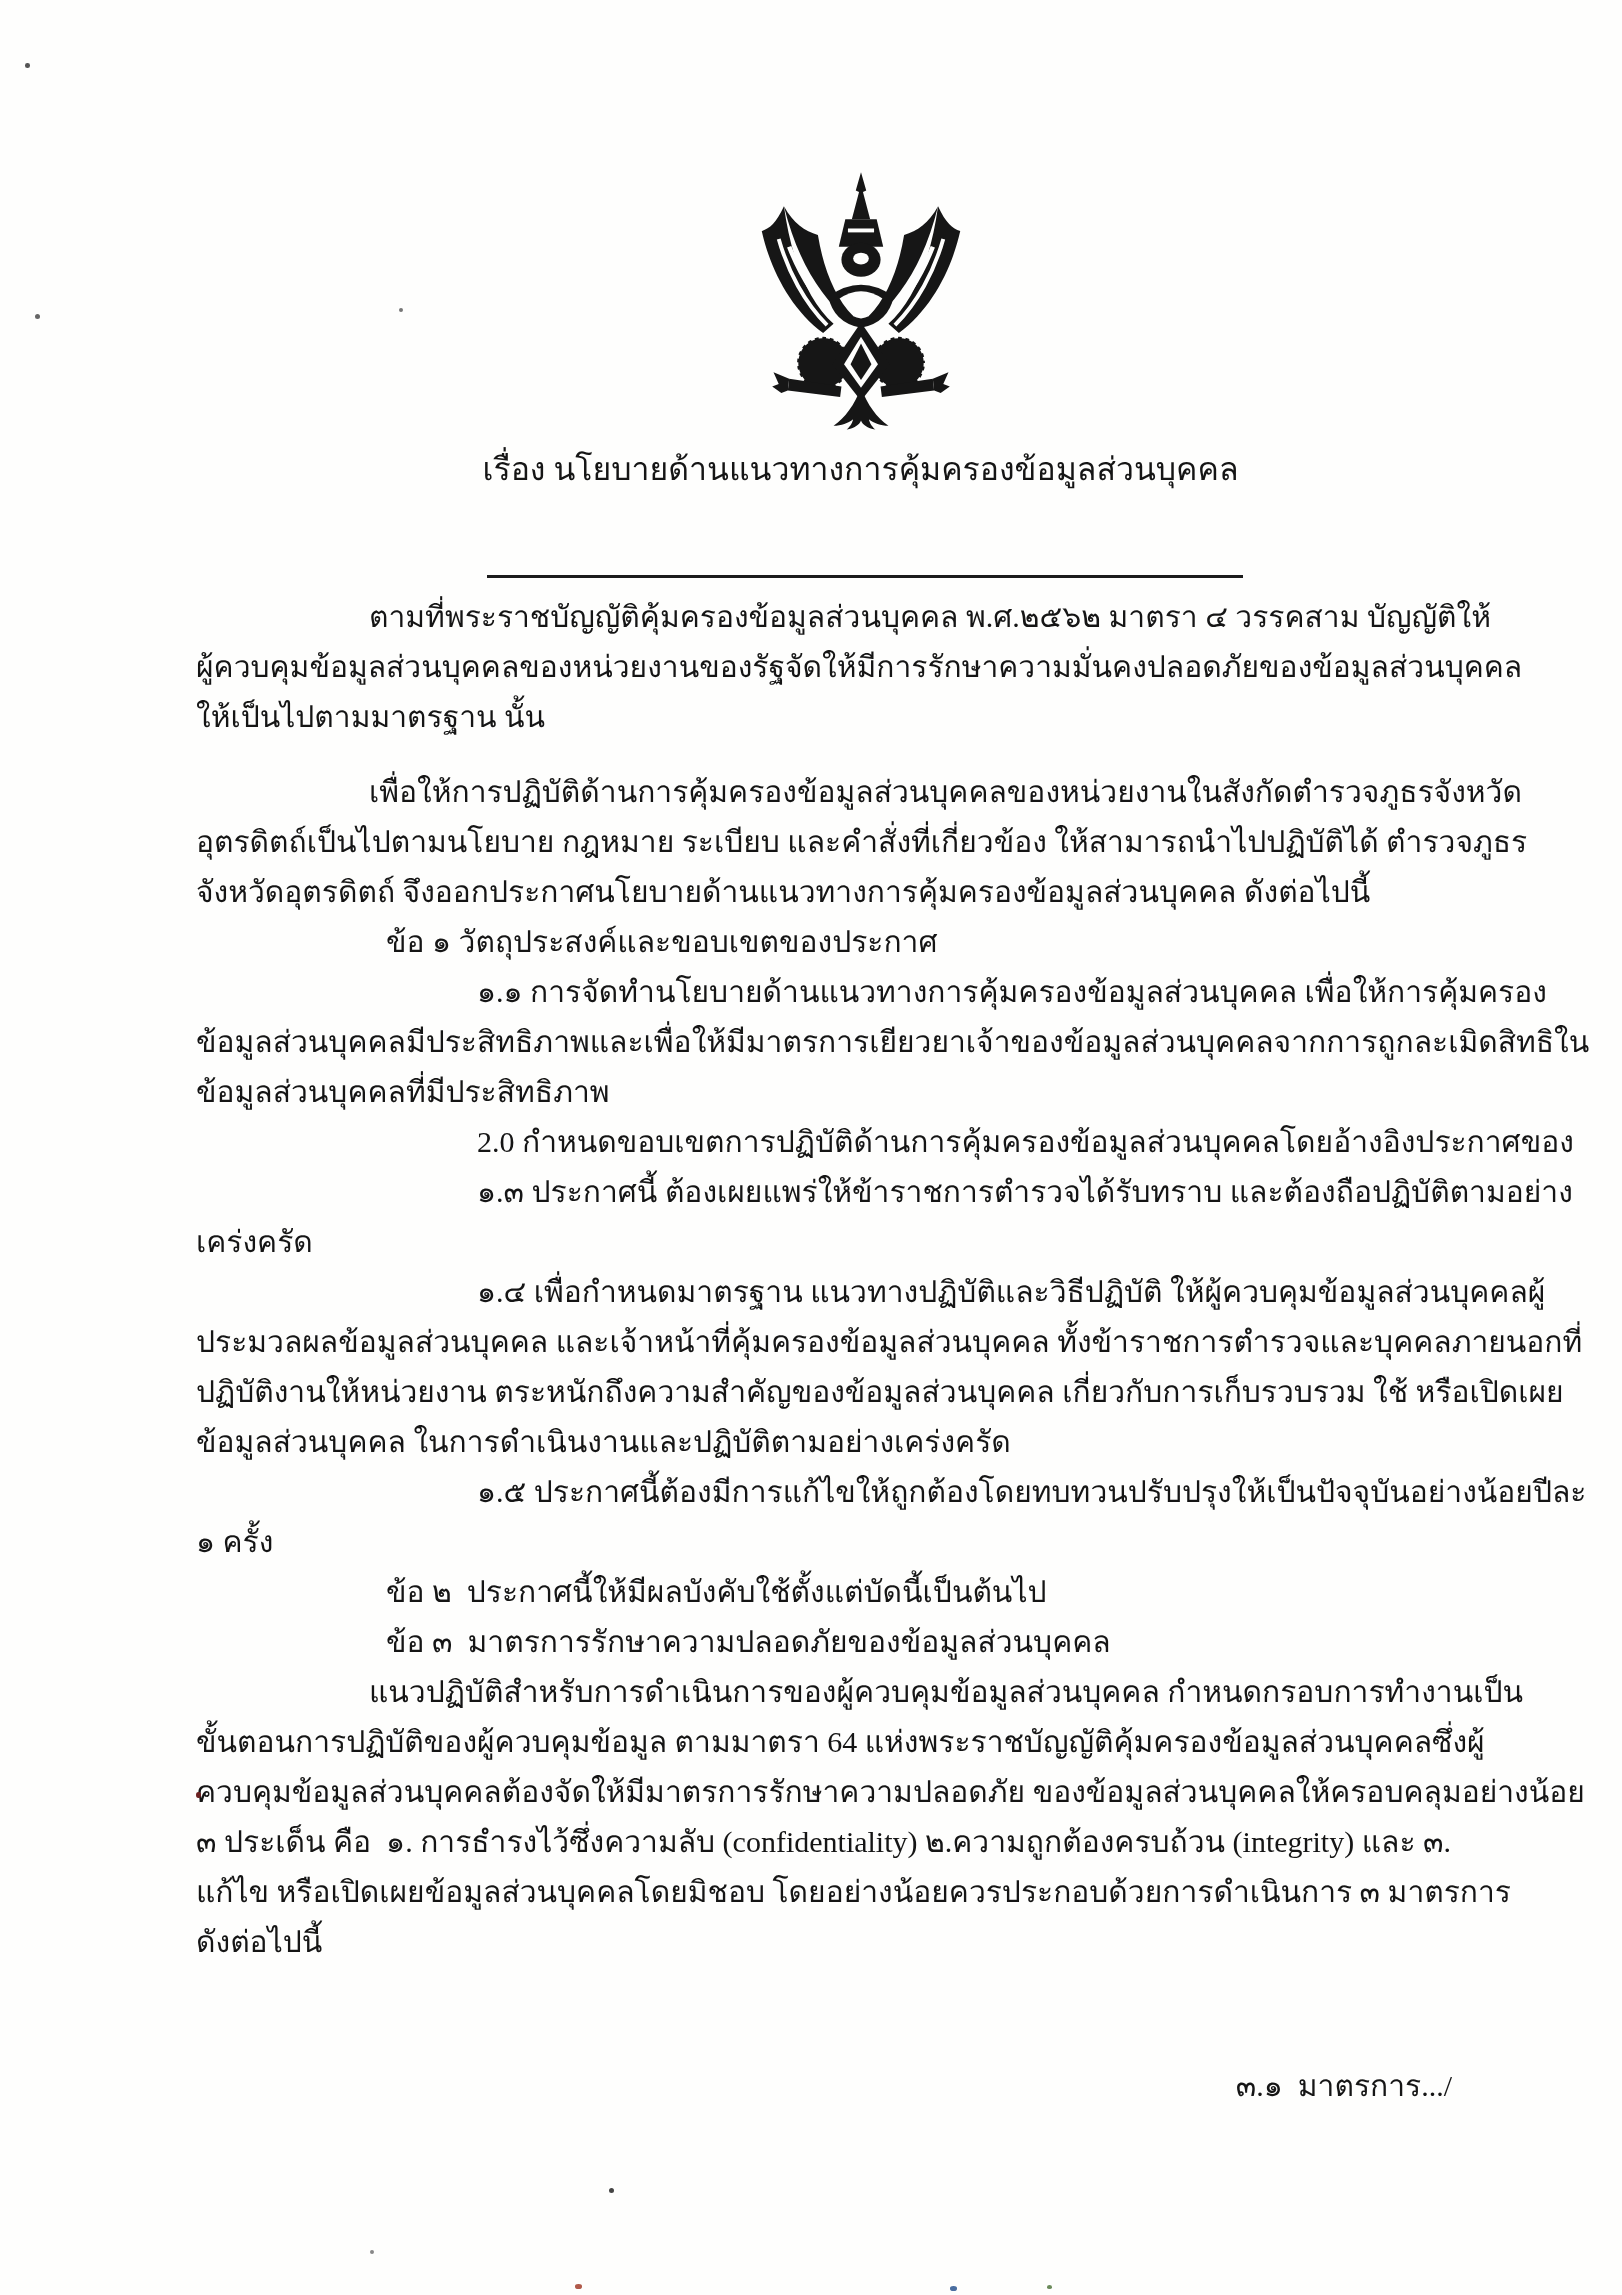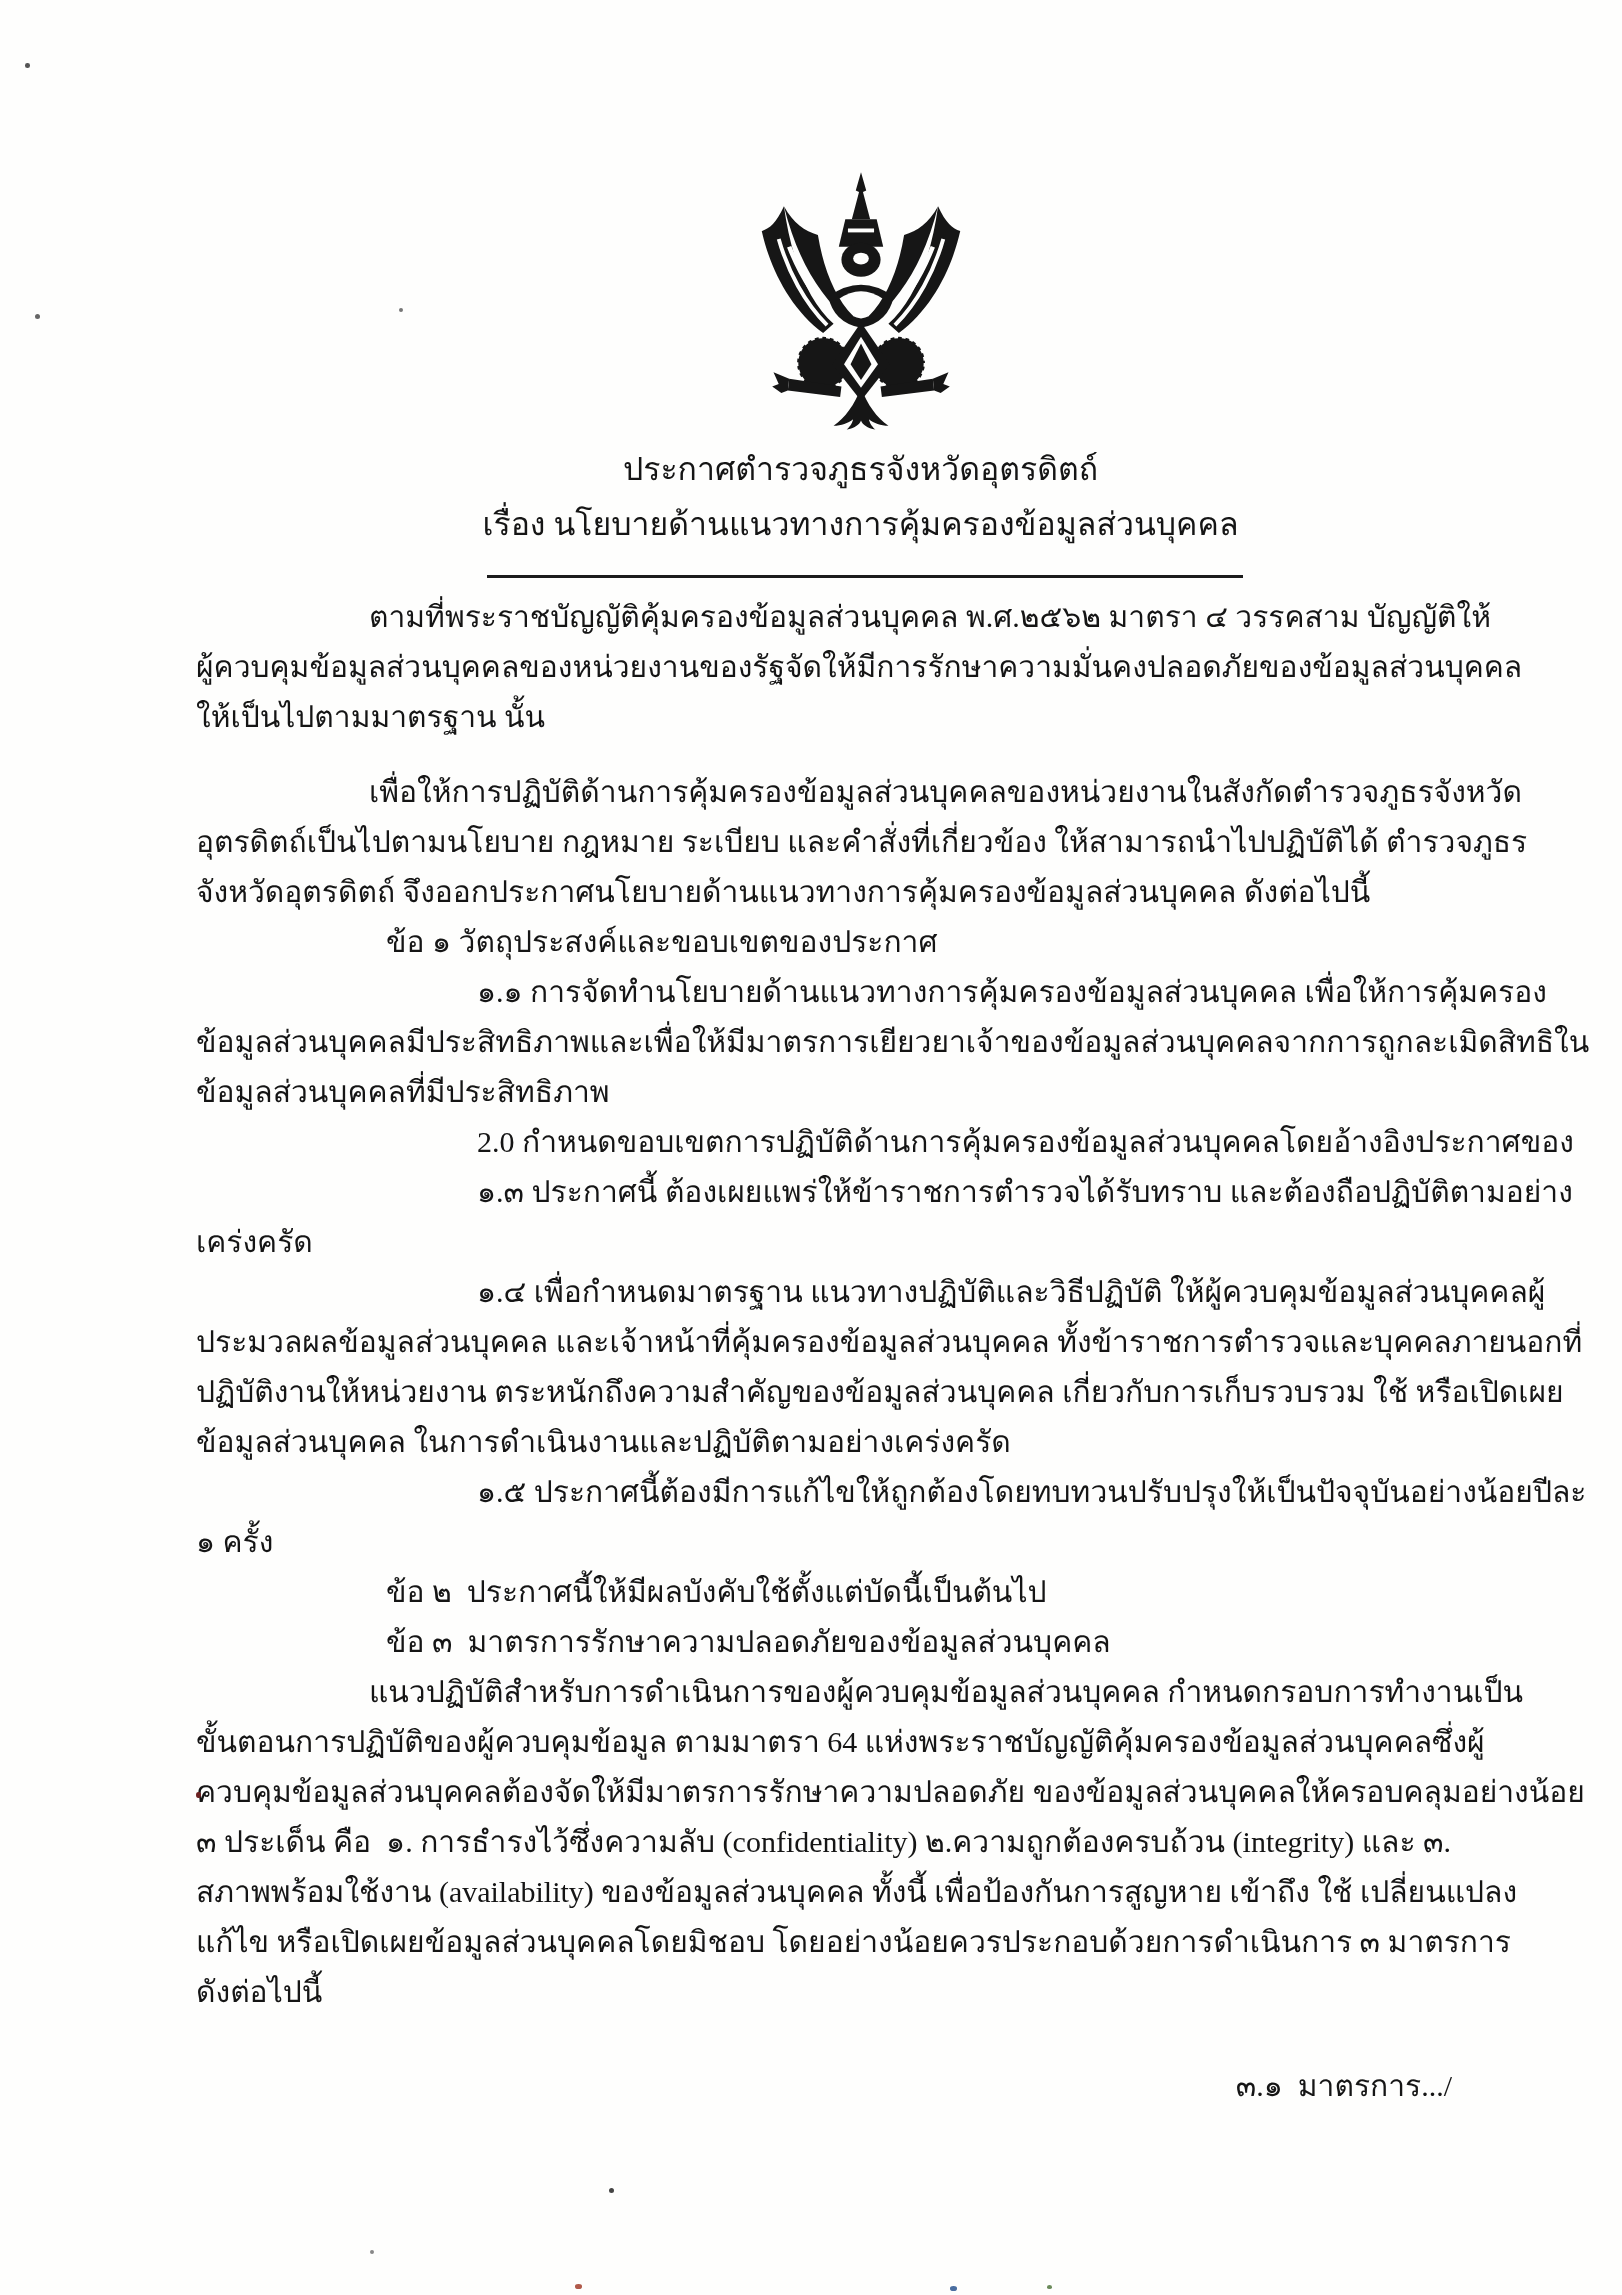--- a/index.html
+++ b/index.html
@@ -84,21 +84,20 @@
       <path d="M60 322 L140 334 L138 350 L58 340 Z"></path>
       <path d="M60 322 L36 312 L44 330 L34 334 L48 344 L58 340 Z"></path>
       <path d="M280 322 L200 334 L202 350 L282 340 Z"></path>
       <path d="M280 322 L304 312 L296 330 L306 334 L292 344 L282 340 Z"></path>
 
       <path d="M170 336 C160 362 146 382 128 394 C140 394 150 390 158 384 C156 392 152 396 148 400 C160 398 168 392 170 386 C172 392 180 398 192 400 C188 396 184 392 182 384 C190 390 200 394 212 394 C194 382 180 362 170 336 Z"></path>
     </g>
   </svg>
 
   <div class="title-block">
-    <div class="title-line">ประกาศตำรวจภูธรจังหวัดอุตรดิตถ์</div>
     <div class="title-line">เรื่อง นโยบายด้านแนวทางการคุ้มครองข้อมูลส่วนบุคคล</div>
   </div>
   <div class="divider"></div>
 
   <div class="body-block">
 
     <div class="line ind-para">ตามที่พระราชบัญญัติคุ้มครองข้อมูลส่วนบุคคล พ.ศ.๒๕๖๒ มาตรา ๔ วรรคสาม บัญญัติให้</div>
     <div class="line">ผู้ควบคุมข้อมูลส่วนบุคคลของหน่วยงานของรัฐจัดให้มีการรักษาความมั่นคงปลอดภัยของข้อมูลส่วนบุคคล</div>
     <div class="line">ให้เป็นไปตามมาตรฐาน นั้น</div>
 
@@ -125,21 +124,20 @@
     <div class="line ind-sub">๑.๕ ประกาศนี้ต้องมีการแก้ไขให้ถูกต้องโดยทบทวนปรับปรุงให้เป็นปัจจุบันอย่างน้อยปีละ</div>
     <div class="line">๑ ครั้ง</div>
 
     <div class="line ind-clause">ข้อ ๒  ประกาศนี้ให้มีผลบังคับใช้ตั้งแต่บัดนี้เป็นต้นไป</div>
     <div class="line ind-clause">ข้อ ๓  มาตรการรักษาความปลอดภัยของข้อมูลส่วนบุคคล</div>
 
     <div class="line ind-para">แนวปฏิบัติสำหรับการดำเนินการของผู้ควบคุมข้อมูลส่วนบุคคล กำหนดกรอบการทำงานเป็น</div>
     <div class="line">ขั้นตอนการปฏิบัติของผู้ควบคุมข้อมูล ตามมาตรา 64 แห่งพระราชบัญญัติคุ้มครองข้อมูลส่วนบุคคลซึ่งผู้</div>
     <div class="line">ควบคุมข้อมูลส่วนบุคคลต้องจัดให้มีมาตรการรักษาความปลอดภัย ของข้อมูลส่วนบุคคลให้ครอบคลุมอย่างน้อย</div>
     <div class="line">๓ ประเด็น คือ  ๑. การธำรงไว้ซึ่งความลับ (confidentiality) ๒.ความถูกต้องครบถ้วน (integrity) และ ๓.</div>
-    <div class="line">สภาพพร้อมใช้งาน (availability) ของข้อมูลส่วนบุคคล ทั้งนี้ เพื่อป้องกันการสูญหาย เข้าถึง ใช้ เปลี่ยนแปลง</div>
     <div class="line">แก้ไข หรือเปิดเผยข้อมูลส่วนบุคคลโดยมิชอบ โดยอย่างน้อยควรประกอบด้วยการดำเนินการ ๓ มาตรการ</div>
     <div class="line">ดังต่อไปนี้</div>
   </div>
 
   <div class="footer-line">๓.๑  มาตรการ.../</div>
 
   <div class="speck" style="left:25px;  top:63px;   width:4.6px; height:4.6px;  background:#555;"></div>
   <div class="speck" style="left:35px;  top:314px;  width:5.2px; height:5.2px;  background:#666;"></div>
   <div class="speck" style="left:399px; top:308px;  width:3.9px; height:3.9px;  background:#777;"></div>
   <div class="speck" style="left:196px; top:1792px; width:4.6px; height:5.9px;  background:#6b2020;"></div>

